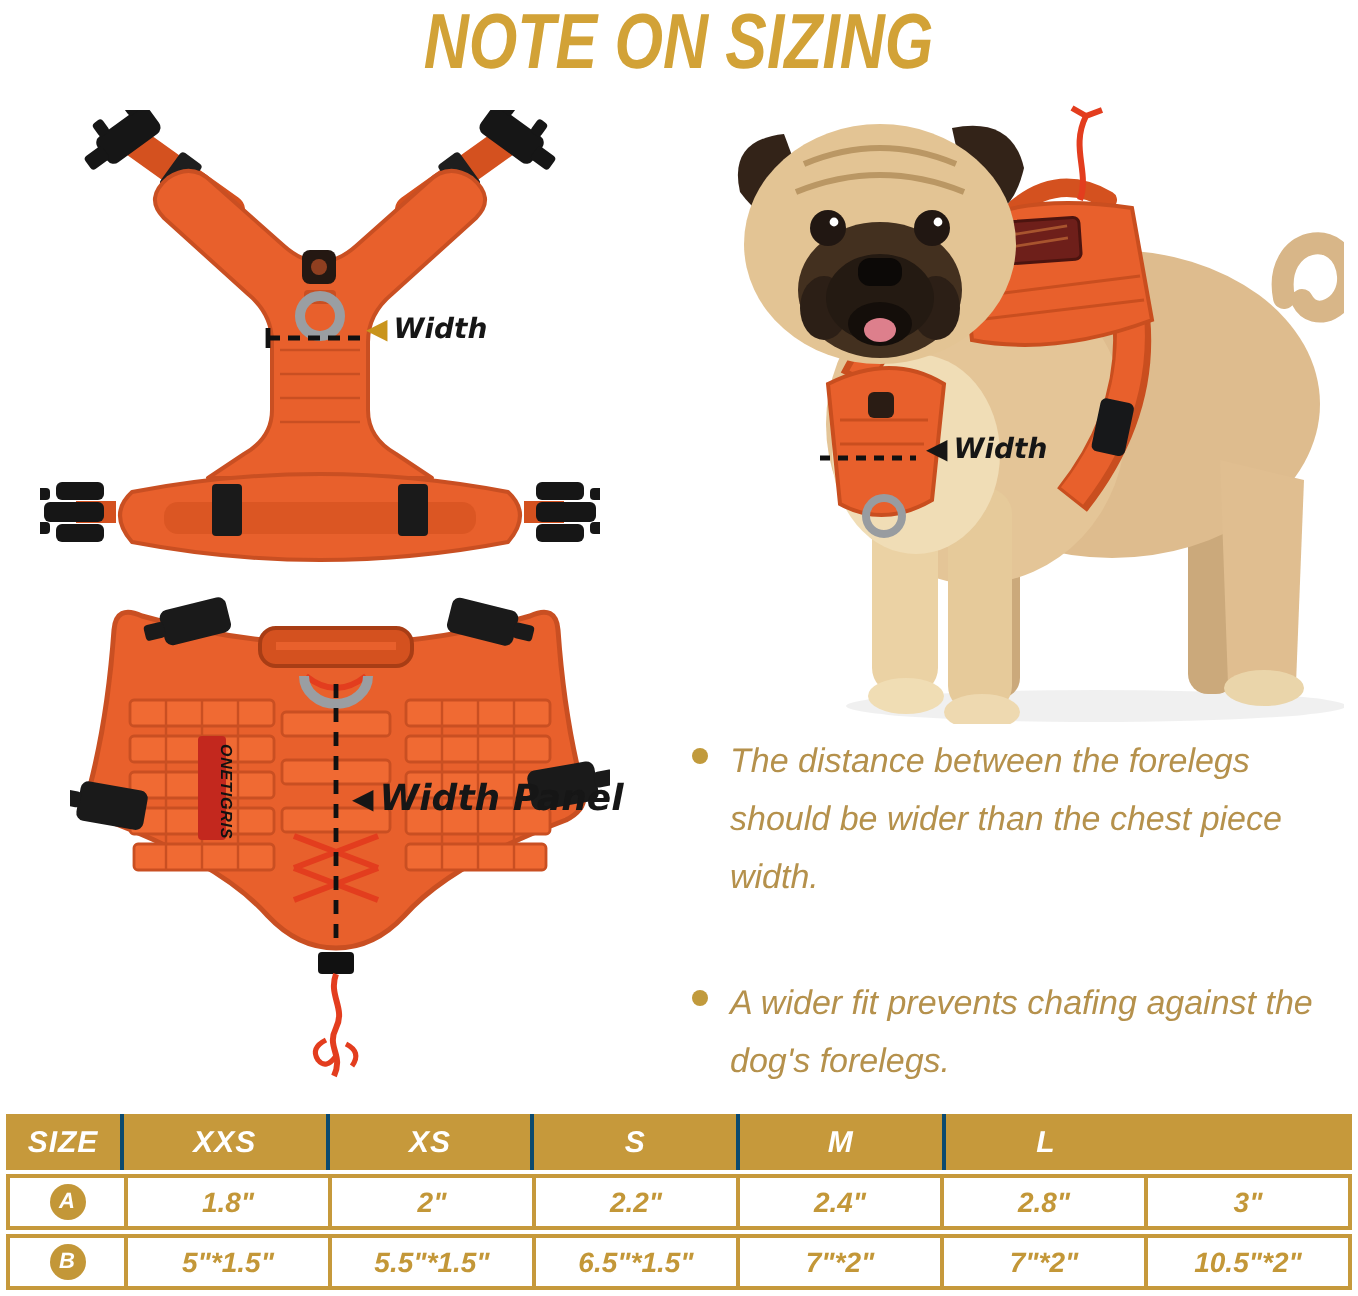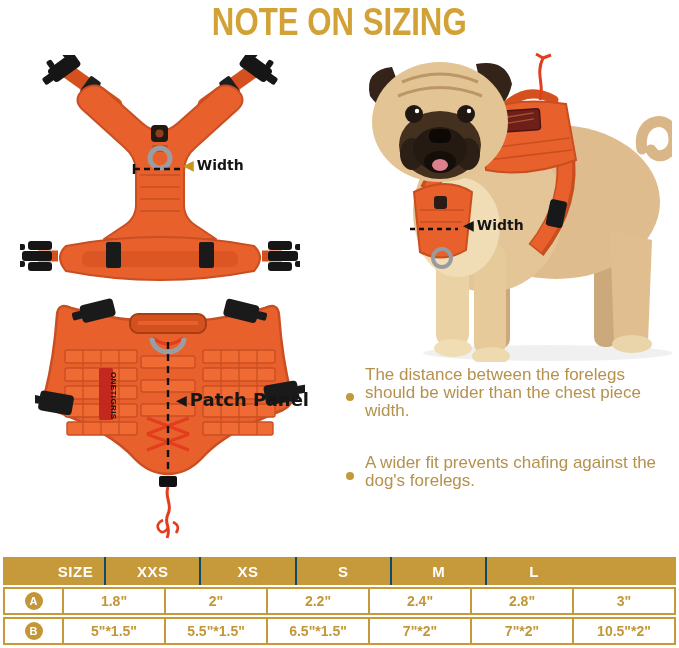--- a/index.html
+++ b/index.html
@@ -1,17 +1,17 @@
 <!DOCTYPE html>
 <html><head>
 <meta charset="utf-8">
 <style>
   html,body{margin:0;padding:0;background:#fff;}
   #canvas{position:relative;width:679px;height:648px;background:#ffffff;overflow:hidden;
-          font-family:"Liberation Sans",sans-serif;}
+          font-family:"Liberation Sans",sans-serif;font-style:italic;}
 
   
   .title-wrap{position:absolute;top:0;left:0;width:679px;text-align:center;}
   .title{display:inline-block;font-size:39px;font-weight:800;line-height:44px;
          color:#D2A237;transform:scaleX(.8);letter-spacing:0;white-space:nowrap;}
 
   
   .fig{position:absolute;}
   #fig-front{left:20px;top:55px;}
   #fig-back{left:35px;top:298px;}
@@ -24,26 +24,26 @@
   .anno .arrow.gold{color:#C9941C;}
   .anno .txt{font-size:14px;}
   #label-front-width{left:183px;top:157px;}
   #label-patch-panel{left:176px;top:389px;}
   #label-patch-panel .txt{font-size:18px;}
   #label-dog-width{left:463px;top:217px;}
 
   
   .notes{position:absolute;left:346px;top:366px;width:327px;display:flex;
          flex-direction:column;gap:34px;}
-  .note{display:flex;gap:11px;color:#B5914C;font-size:17px;line-height:18px;align-items:center;}
+  .note{display:flex;gap:11px;color:#B5914C;font-size:17px;line-height:29px;}
   .note .dot{flex:none;width:8px;height:8px;border-radius:50%;background:#C19A3C;margin-top:8px;}
 
   
   .size-table{position:absolute;left:3px;top:557px;width:673px;}
-  .t-head{display:grid;grid-template-columns:57px repeat(6,1fr);height:28px;background:#C6993B;padding-left:44px;}
+  .t-head{display:grid;grid-template-columns:57px repeat(6,1fr);height:28px;background:#C6993B;}
   .t-head>div{display:flex;align-items:center;justify-content:center;color:#fff;
               font-weight:700;font-size:15px;border-left:2px solid #0c4a6e;letter-spacing:.5px;}
   .t-head>div:first-child{border-left:none;}
   .t-row{display:grid;grid-template-columns:57px repeat(6,1fr);height:28px;margin-top:2px;
          border:2px solid #C6993B;box-sizing:border-box;background:#fff;}
   .t-row>div{display:flex;align-items:center;justify-content:center;color:#C39738;
              font-weight:700;font-size:14px;border-left:2px solid #C6993B;}
   .t-row>div:first-child{border-left:none;}
   .badge{width:18px;height:18px;border-radius:50%;background:#C39738;color:#fff;
          font-size:11px;font-weight:700;display:flex;align-items:center;justify-content:center;}
@@ -234,21 +234,21 @@
       </g>
     </svg>
   </div>
 
   <div class="anno" id="label-front-width">
     <span class="arrow gold">◀</span>
     <span class="txt">Width</span>
   </div>
   <div class="anno" id="label-patch-panel">
     <span class="arrow">◀</span>
-    <span class="txt">Patch Panel</span>
+    <span class="txt">Width Panel</span>
   </div>
   <div class="anno" id="label-dog-width">
     <span class="arrow">◀</span>
     <span class="txt">Width</span>
   </div>
 
   <div class="notes">
     <div class="note">
       <span class="dot"></span>
       <span>The distance between the forelegs should be wider than the chest piece width.</span>

